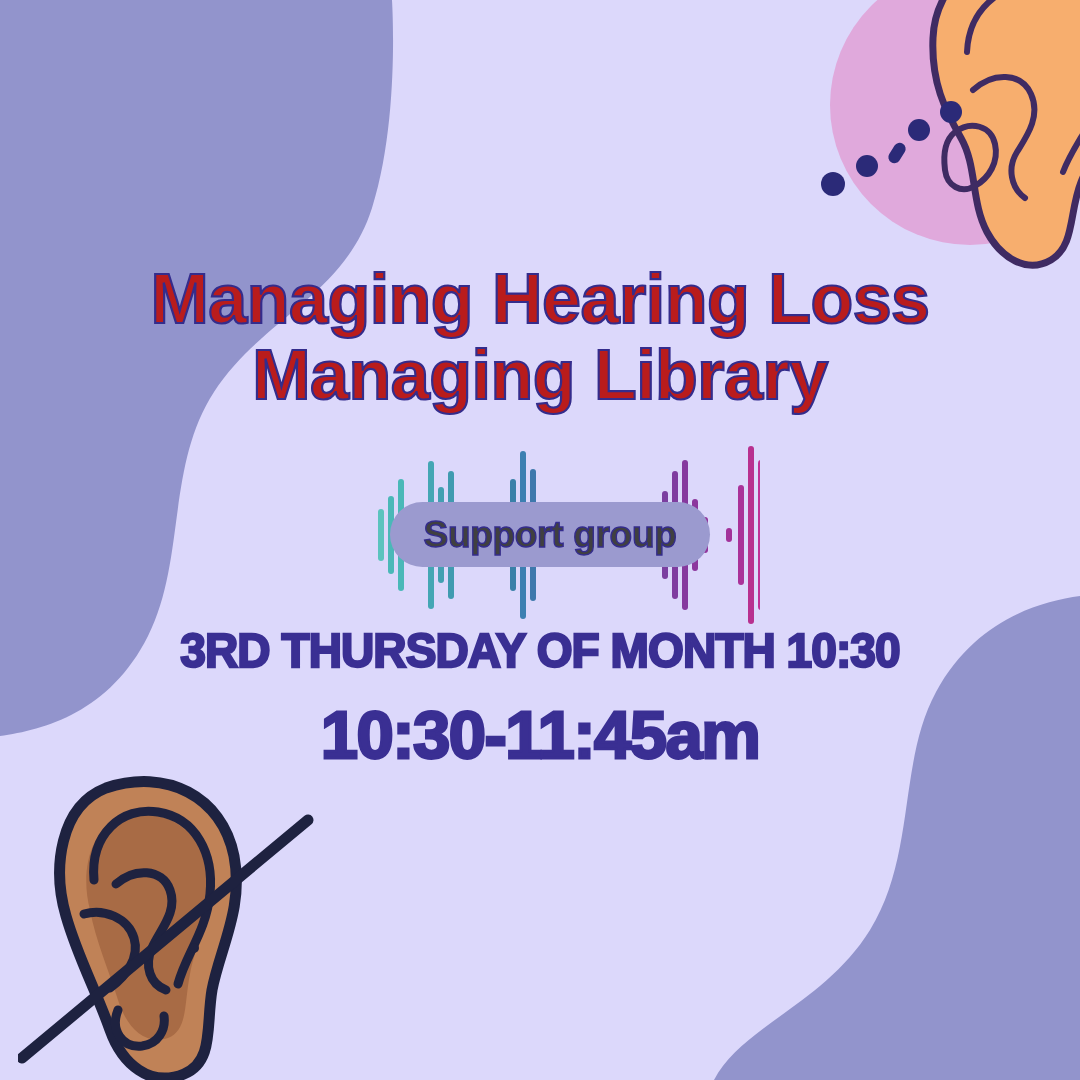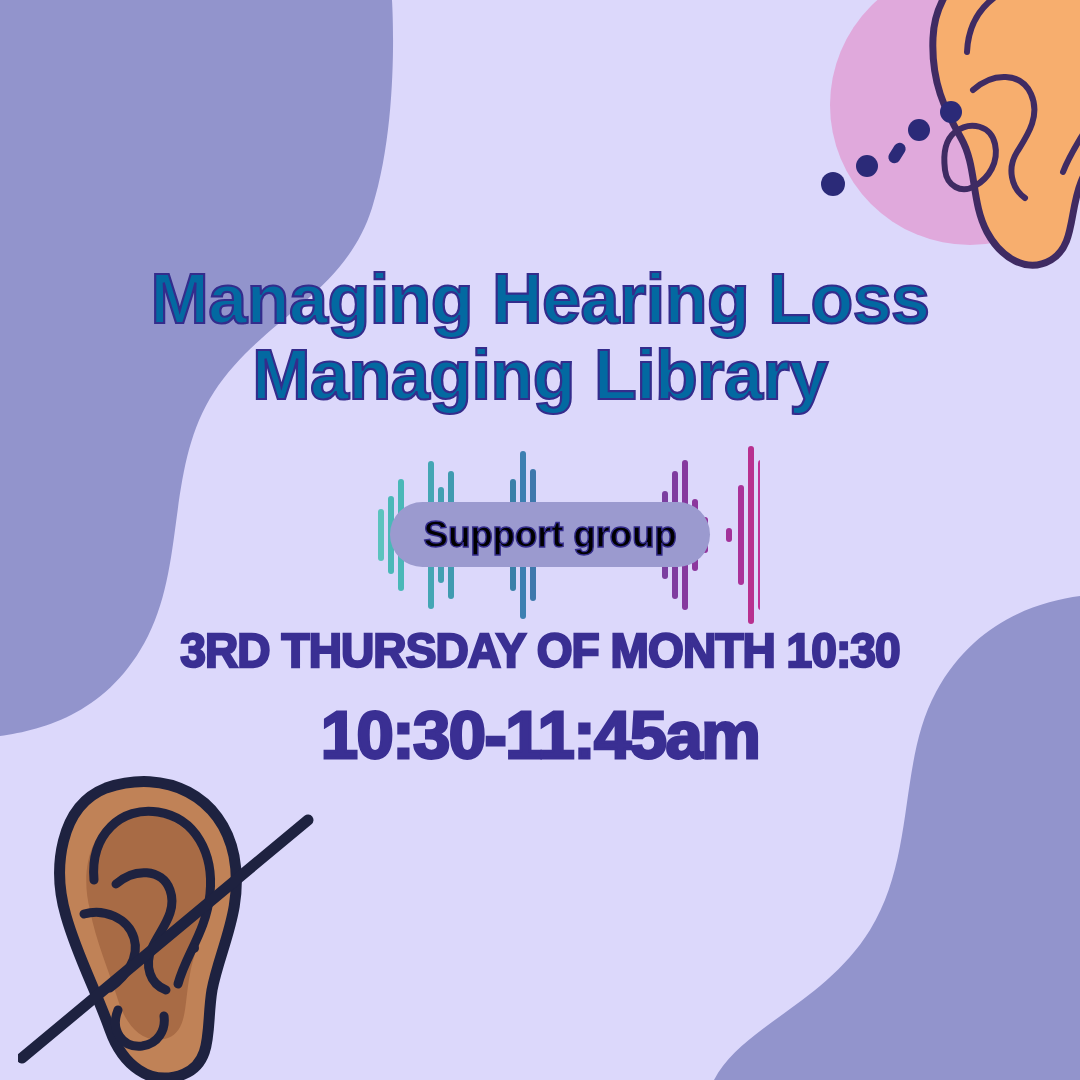--- a/index.html
+++ b/index.html
@@ -43,21 +43,21 @@
     height: 320px;
   }
 
   
   .headline {
     position: absolute;
     left: 0;
     top: 262px;
     width: 1080px;
     text-align: center;
-    color: #0369a1;
+    color: #b91c1c;
     font-weight: 700;
     font-size: 70px;
     line-height: 1.08;
     letter-spacing: -0.5px;
     -webkit-text-stroke: 2.2px #342C8C;
   }
   .headline .line {
     display: block;
     white-space: nowrap;
   }
@@ -82,21 +82,21 @@
     top: 62px;
     width: 320px;
     height: 65px;
     background: #9B9ACF;
     border-radius: 33px;
     display: flex;
     align-items: center;
     justify-content: center;
   }
   .badge-label {
-    color: #000000;
+    color: #404040;
     font-weight: 700;
     font-size: 37px;
     letter-spacing: -0.3px;
     -webkit-text-stroke: 1.4px #342C8C;
     white-space: nowrap;
   }
 
   
   .schedule-line {
     position: absolute;

